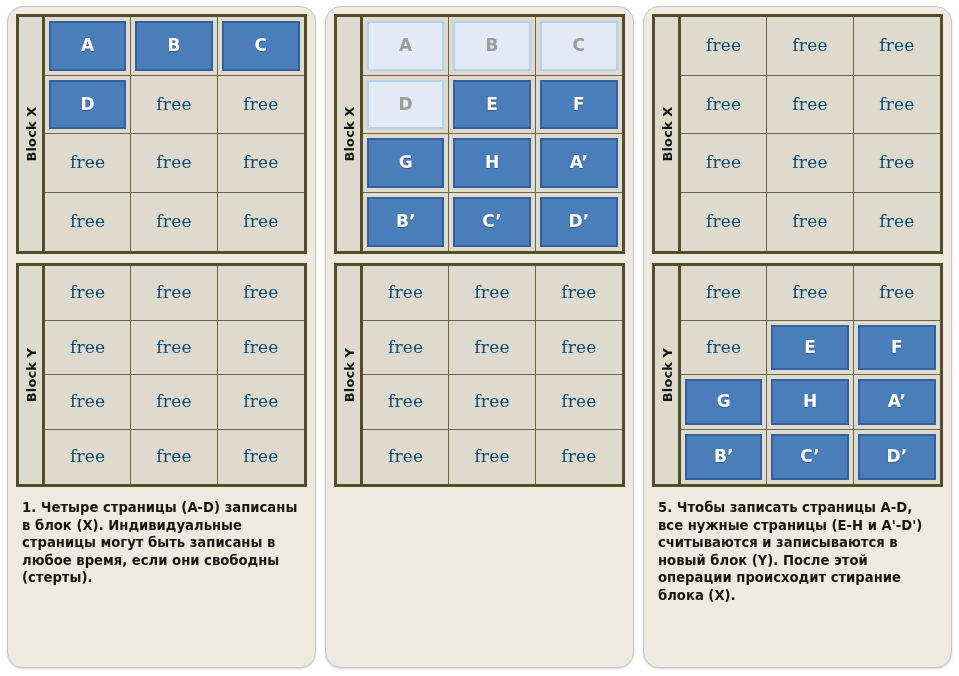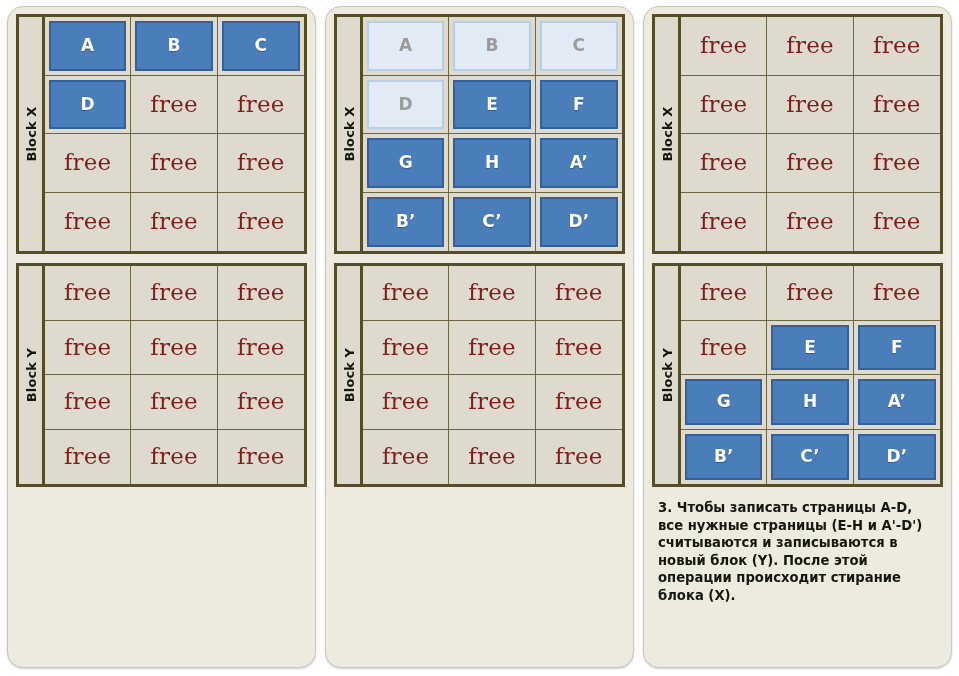--- a/index.html
+++ b/index.html
@@ -82,22 +82,22 @@
     border-bottom: 1px solid #6c6647;
     display: flex;
     align-items: center;
     justify-content: center;
     background: #dedace;
   }
   .grid .cell:nth-child(3n) { border-right: none; }
   .grid .cell:nth-child(n+10) { border-bottom: none; }
 
   .cell .free {
-    font-size: 23px;
-    color: #7f1d1d;
+    font-size: 17px;
+    color: #0c4a6e;
     font-family: "DejaVu Serif", "Liberation Serif", serif;
     letter-spacing: 0.2px;
     line-height: 1;
   }
 
   .pageblk {
     position: absolute;
     left: 4px;
     right: 4px;
     top: 4px;
@@ -221,20 +221,21 @@
             </div>
             <div class="cell">
               <span class="free">free</span>
             </div>
             <div class="cell">
               <span class="free">free</span>
             </div>
           </div>
         </div>
       </div>
+      <div class="caption">1. Четыре страницы (A-D) записаны в блок (X). Индивидуальные страницы могут быть записаны в любое время, если они свободны (стерты).</div>
     </div>
     <div class="panel">
       <div class="blocks">
         <div class="block" style="height: 240px;">
           <div class="block-label">
             <span>Block X</span>
           </div>
           <div class="grid">
             <div class="cell">
               <div class="pageblk stale">A</div>
@@ -401,15 +402,15 @@
             </div>
             <div class="cell">
               <div class="pageblk live">C’</div>
             </div>
             <div class="cell">
               <div class="pageblk live">D’</div>
             </div>
           </div>
         </div>
       </div>
-      <div class="caption">3. Чтобы записать страницы A-D, все нужные страницы (E-H и A'-D') считываются и записываются в новый блок (Y). После этой операции происходит стирание блока (X).</div>
+      <div class="caption">5. Чтобы записать страницы A-D, все нужные страницы (E-H и A'-D') считываются и записываются в новый блок (Y). После этой операции происходит стирание блока (X).</div>
     </div>
   </div>
 
 </body></html>

